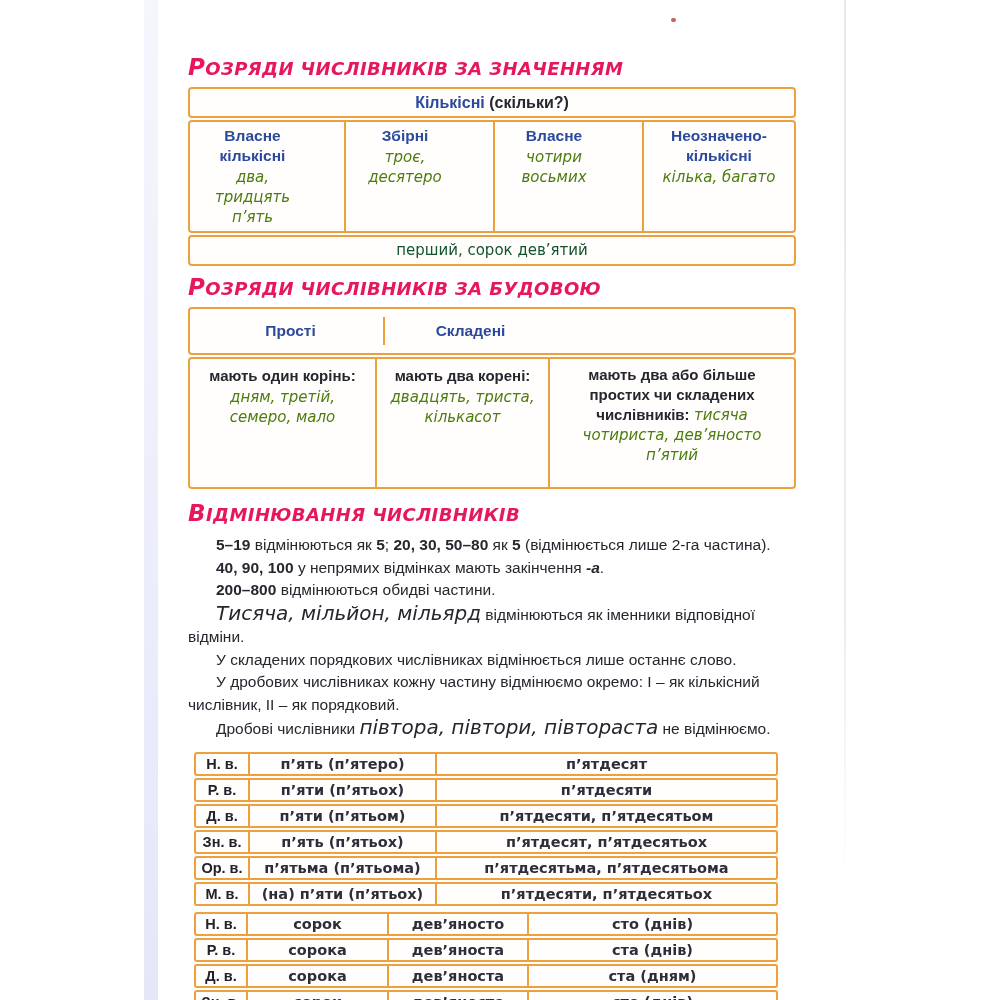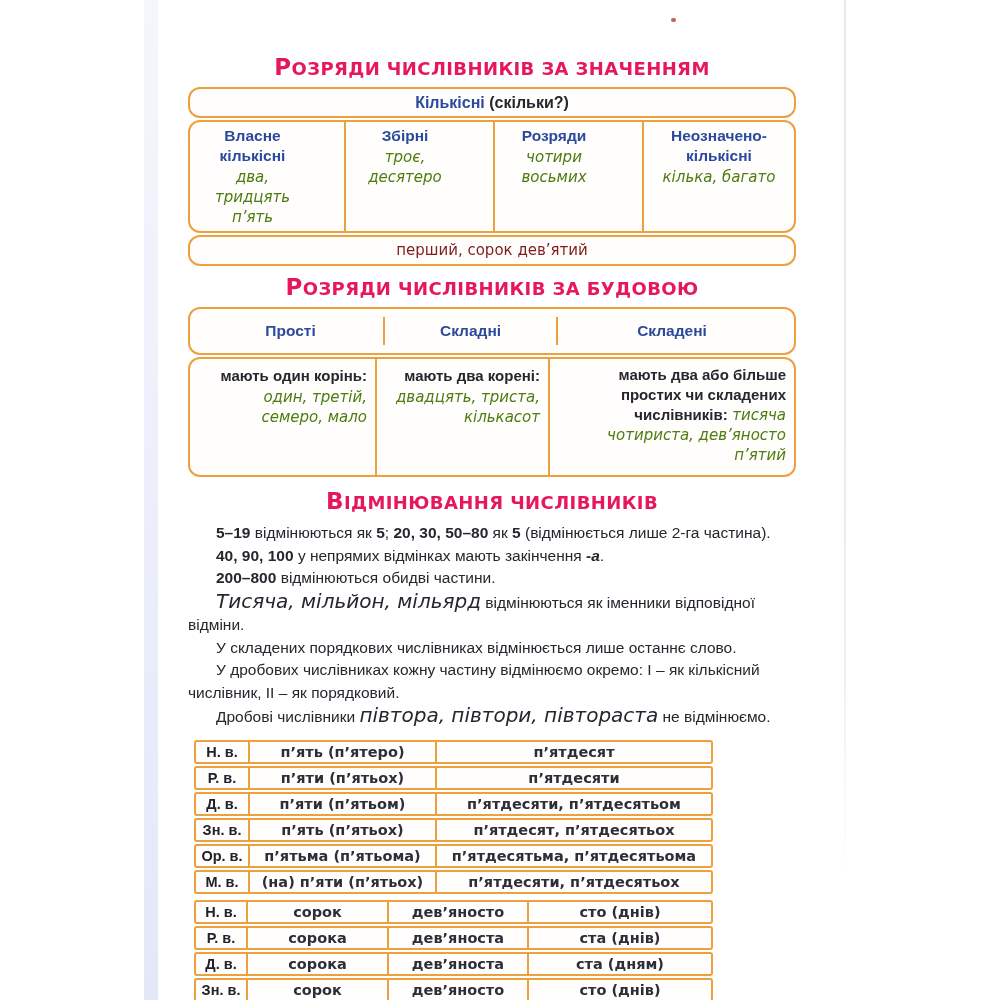--- a/index.html
+++ b/index.html
@@ -34,85 +34,85 @@
     background:#b53a3a;border-radius:2px;opacity:.8;
   }
   .ghost{position:absolute;background:rgba(238,140,168,.22);border-radius:2px;pointer-events:none;}
   .ghost1{left:430px;top:120px;width:20px;height:16px;}
   .ghost2{left:545px;top:123px;width:13px;height:28px;}
 
   .page{
     position:absolute;left:188px;top:0;width:608px;
   }
   .sec-title{
-    text-align:center;
     color:var(--pink);
     font-family:"DejaVu Sans","Liberation Sans",sans-serif;
     font-weight:700;
     font-size:18px;
     letter-spacing:.4px;
     text-transform:uppercase;
     line-height:24px;
+    font-style:italic;
   }
   .sec-title::first-letter{font-size:23px;}
   .t1{margin-top:55px;}
   .t2{margin-top:9px;}
   .t3{margin-top:12px;}
 
   
   .obox{
     border:2px solid var(--orange);
-    border-radius:12px;
+    border-radius:4px;
     background:#fffefd;
     margin-bottom:2px;
   }
   .tbl{margin-top:6px;}
   .row-center{
     text-align:center;
     font-weight:700;
     font-size:16px;
     line-height:21px;
     padding:3px 4px;
   }
   .blue{color:var(--blue);}
   .qblack{color:var(--ink);}
   .hand{
     font-family:"DejaVu Sans","Liberation Sans",sans-serif;
     font-weight:400;
     font-size:15px;
-    color:#7f1d1d;
+    color:#14532d;
   }
 
   .grid-cols{display:grid;}
   .gc-meaning{grid-template-columns:125px 120px 120px 1fr;gap:29px;}
   .gc-structure{grid-template-columns:185px 173px 1fr;}
   .grid-cols > .cell{padding:4px 6px;text-align:center;}
   .grid-cols > .cell + .cell{border-left:2px solid var(--orange);}
   .cell .lbl{
     display:block;color:var(--blue);font-weight:700;font-size:15.5px;line-height:20px;
   }
   .cell .ex{
     display:block;font-family:"DejaVu Sans","Liberation Sans",sans-serif;
     font-style:italic;font-size:15px;line-height:20px;color:#4d7c0f;margin-top:1px;
   }
   .cell .def{
     display:block;font-weight:700;font-size:15px;line-height:20px;color:var(--ink);margin-top:1px;
   }
   .cell.inline-flow .def,.cell.inline-flow .ex{display:inline;}
-  .struct-body .cell{padding:6px 8px 10px;text-align:right;}
+  .struct-body .cell{padding:6px 8px 22px;}
 
   
   .notes{margin-top:7px;font-size:15.5px;line-height:22.5px;}
   .notes p{text-indent:28px;}
   .notes .b{font-weight:700;}
   .notes .i{font-style:italic;font-family:"DejaVu Sans","Liberation Sans",sans-serif;font-size:20px;}
   .notes .bi{font-weight:700;font-style:italic;}
 
   
-  .decl{margin-top:11px;width:519px;margin-left:6px;}
+  .decl{margin-top:11px;width:584px;margin-left:6px;}
   .decl2{margin-top:6px;}
   .drow{
     display:grid;
     border:2px solid var(--orange);
     border-radius:3px;
     background:#fffefd;
     margin-bottom:2px;
   }
   .g3{grid-template-columns:52px 187px 1fr;}
   .g4{grid-template-columns:50px 141px 140px 1fr;}
@@ -152,49 +152,46 @@
     <div class="obox grid-cols gc-meaning">
       <div class="cell">
         <span class="lbl">Власне кількісні</span>
         <span class="ex">два, тридцять п’ять</span>
       </div>
       <div class="cell">
         <span class="lbl">Збірні</span>
         <span class="ex">троє, десятеро</span>
       </div>
       <div class="cell">
-        <span class="lbl">Розряди</span>
+        <span class="lbl">Власне</span>
         <span class="ex">чотири восьмих</span>
       </div>
       <div class="cell">
         <span class="lbl">Неозначено-кількісні</span>
         <span class="ex">кілька, багато</span>
       </div>
     </div>
     <div class="obox row-center hand">перший, сорок дев’ятий</div>
   </div>
 
   <h2 class="sec-title t2">Розряди числівників за будовою</h2>
 
   <div class="tbl">
     <div class="obox grid-cols gc-structure row-center" style="padding:8px;">
       <div class="cell">
           <span class="lbl">Прості</span>
         </div>
       <div class="cell">
-          <span class="lbl">Складні</span>
-        </div>
-      <div class="cell">
           <span class="lbl">Складені</span>
         </div>
     </div>
     <div class="obox grid-cols gc-structure struct-body">
       <div class="cell">
         <span class="def">мають один корінь:</span>
-        <span class="ex">один, третій, семеро, мало</span>
+        <span class="ex">дням, третій, семеро, мало</span>
       </div>
       <div class="cell">
         <span class="def">мають два корені:</span>
         <span class="ex">двадцять, триста, кількасот</span>
       </div>
       <div class="cell inline-flow">
         <span class="def">мають два або більше простих чи складених числівників:</span>
         <span class="ex"> </span><span class="ex">тисяча чотириста, дев’яносто п’ятий</span>
       </div>
     </div>

